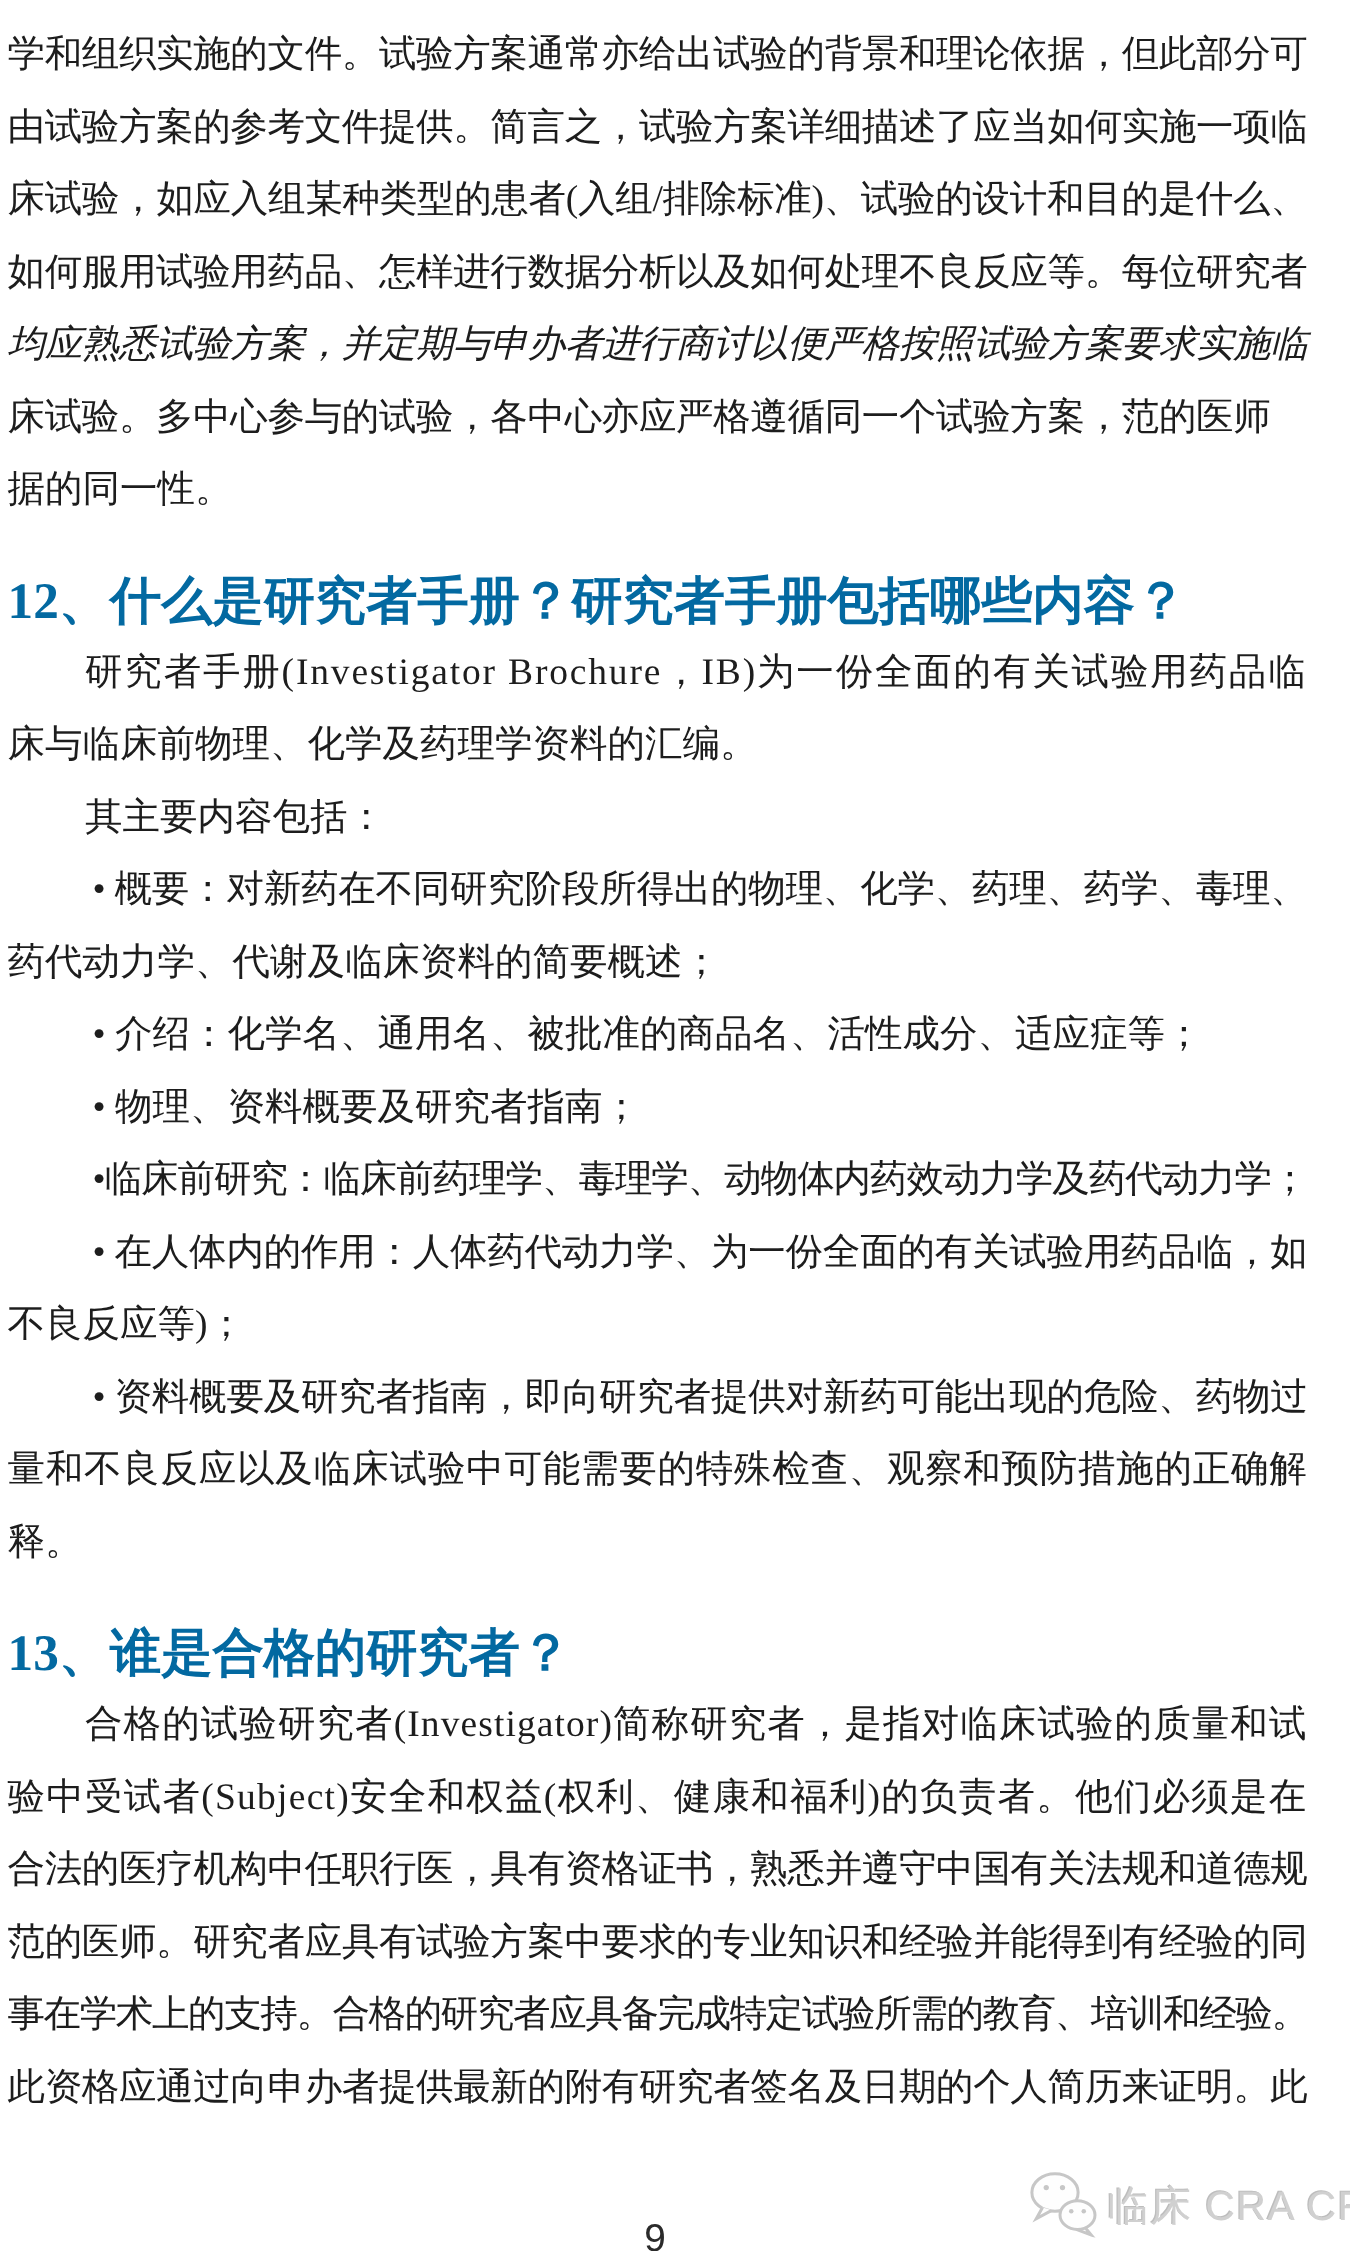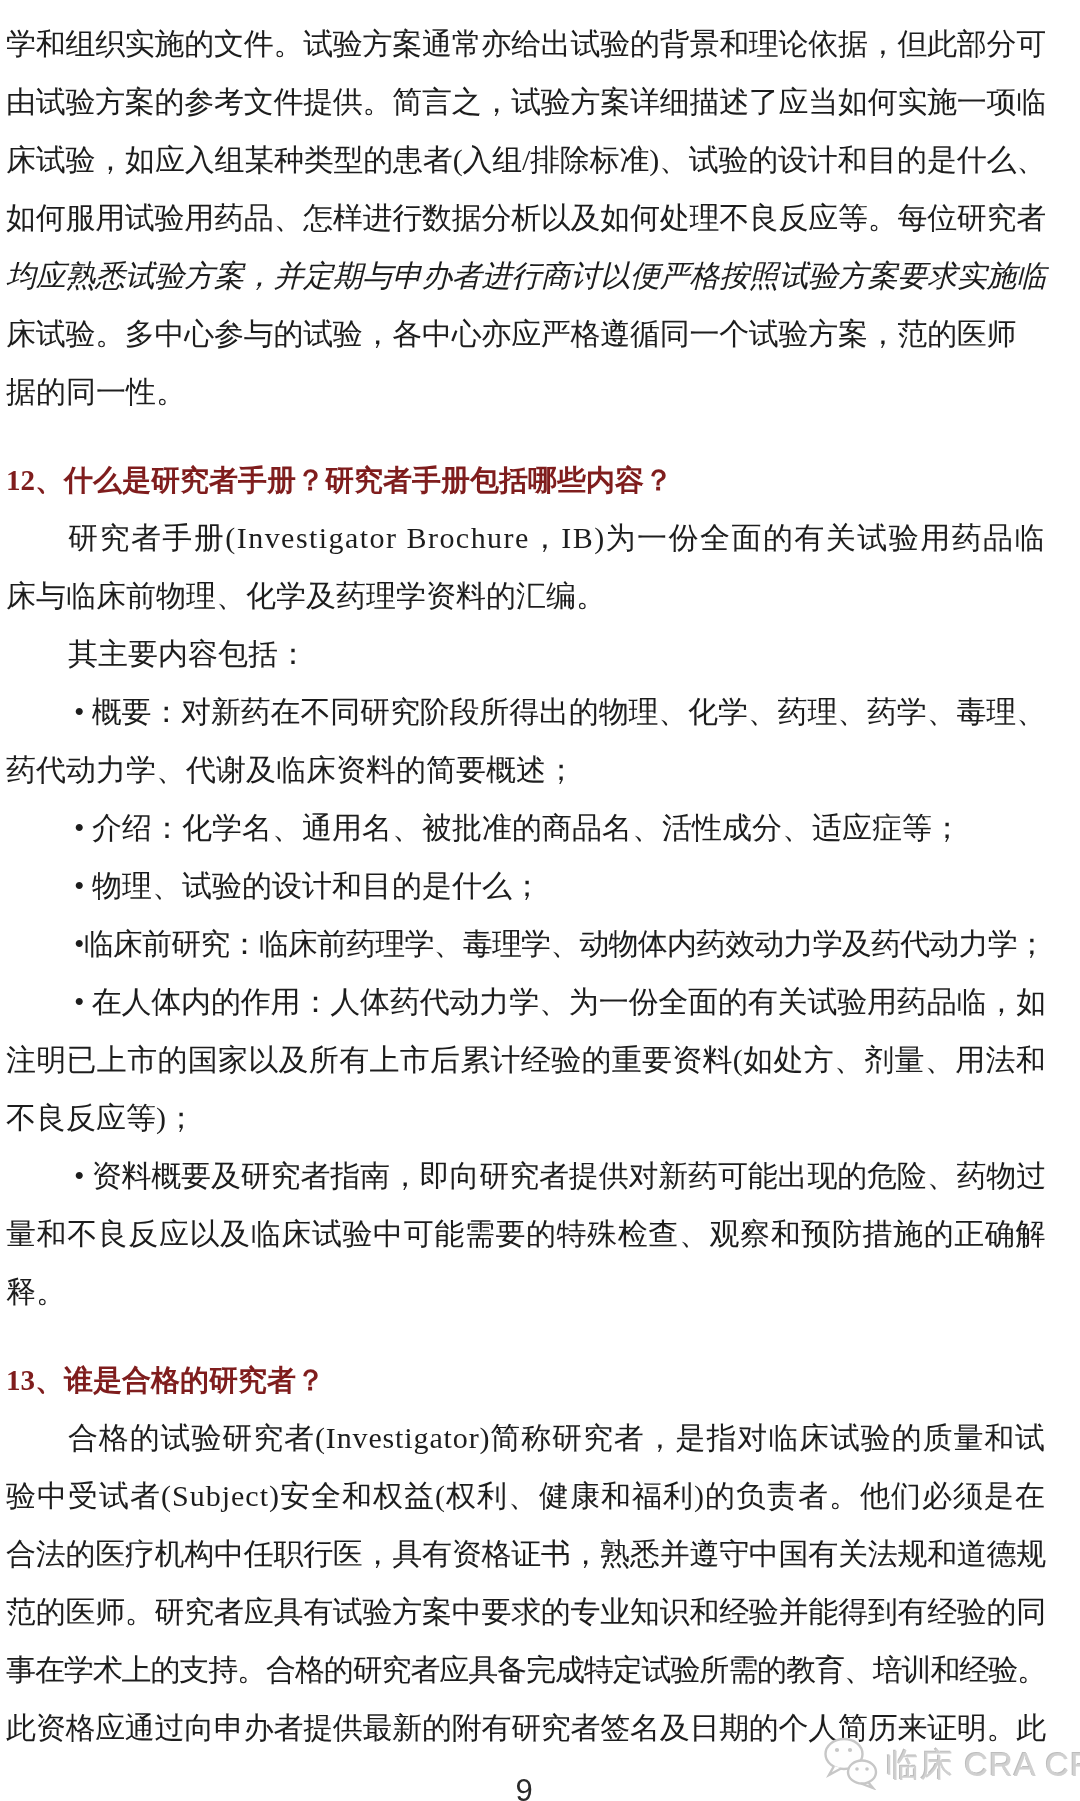--- a/index.html
+++ b/index.html
@@ -22,22 +22,22 @@
   .line {
     height: 58px;
     line-height: 58px;
     font-size: 30px;
     white-space: nowrap;
     text-align: left;
   }
   .line .t { display: inline-block; white-space: nowrap; }
   .line.bold {
     font-weight: bold;
-    font-size: 29px;
-    color: #7f1d1d;
+    font-size: 41px;
+    color: #0369a1;
   }
   .line.gap { margin-top: 30px; }
   .line.ind1 { padding-left: 62px; }
   .line.ind2 { padding-left: 68px; }
   .footer-watermark {
     position: absolute;
     left: 822px;
     top: 1724px;
     height: 56px;
     display: flex;
@@ -76,24 +76,23 @@
       <div class="line ind0"><span class="t" style="letter-spacing: -0.286px; font-style: italic;">均应熟悉试验方案，并定期与申办者进行商讨以便严格按照试验方案要求实施临</span></div>
       <div class="line ind0"><span class="t" style="letter-spacing: -0.286px;">床试验。多中心参与的试验，各中心亦应严格遵循同一个试验方案，范的医师</span></div>
       <div class="line ind0"><span class="t">据的同一性。</span></div>
       <div class="line bold gap ind0"><span class="t">12、什么是研究者手册？研究者手册包括哪些内容？</span></div>
       <div class="line ind1"><span class="t" style="letter-spacing: 1.458px;">研究者手册(Investigator Brochure，IB)为一份全面的有关试验用药品临</span></div>
       <div class="line ind0"><span class="t">床与临床前物理、化学及药理学资料的汇编。</span></div>
       <div class="line ind1"><span class="t">其主要内容包括：</span></div>
       <div class="line ind2"><span class="t" style="letter-spacing: -0.177px;">• 概要：对新药在不同研究阶段所得出的物理、化学、药理、药学、毒理、</span></div>
       <div class="line ind0"><span class="t">药代动力学、代谢及临床资料的简要概述；</span></div>
       <div class="line ind2"><span class="t">• 介绍：化学名、通用名、被批准的商品名、活性成分、适应症等；</span></div>
-      <div class="line ind2"><span class="t">• 物理、试验的设计和目的是什么；</span></div>
+      <div class="line ind2"><span class="t">• 物理、资料概要及研究者指南；</span></div>
       <div class="line ind2"><span class="t" style="letter-spacing: -0.839px;">•临床前研究：临床前药理学、毒理学、动物体内药效动力学及药代动力学；</span></div>
       <div class="line ind2"><span class="t" style="letter-spacing: -0.177px;">• 在人体内的作用：人体药代动力学、为一份全面的有关试验用药品临，如</span></div>
-      <div class="line ind0"><span class="t" style="letter-spacing: 0.286px;">注明已上市的国家以及所有上市后累计经验的重要资料(如处方、剂量、用法和</span></div>
       <div class="line ind0"><span class="t">不良反应等)；</span></div>
       <div class="line ind2"><span class="t" style="letter-spacing: -0.177px; text-align: center;">• 资料概要及研究者指南，即向研究者提供对新药可能出现的危险、药物过</span></div>
       <div class="line ind0"><span class="t" style="letter-spacing: 0.588px;">量和不良反应以及临床试验中可能需要的特殊检查、观察和预防措施的正确解</span></div>
       <div class="line ind0"><span class="t">释。</span></div>
       <div class="line bold gap ind0"><span class="t">13、谁是合格的研究者？</span></div>
       <div class="line ind1"><span class="t" style="letter-spacing: 0.868px;">合格的试验研究者(Investigator)简称研究者，是指对临床试验的质量和试</span></div>
       <div class="line ind0"><span class="t" style="letter-spacing: 1.001px;">验中受试者(Subject)安全和权益(权利、健康和福利)的负责者。他们必须是在</span></div>
       <div class="line ind0"><span class="t" style="letter-spacing: -0.286px;">合法的医疗机构中任职行医，具有资格证书，熟悉并遵守中国有关法规和道德规</span></div>
       <div class="line ind0"><span class="t" style="letter-spacing: -0.286px; text-align: center;">范的医师。研究者应具有试验方案中要求的专业知识和经验并能得到有经验的同</span></div>
       <div class="line ind0"><span class="t" style="letter-spacing: -1.111px;">事在学术上的支持。合格的研究者应具备完成特定试验所需的教育、培训和经验。</span></div>

